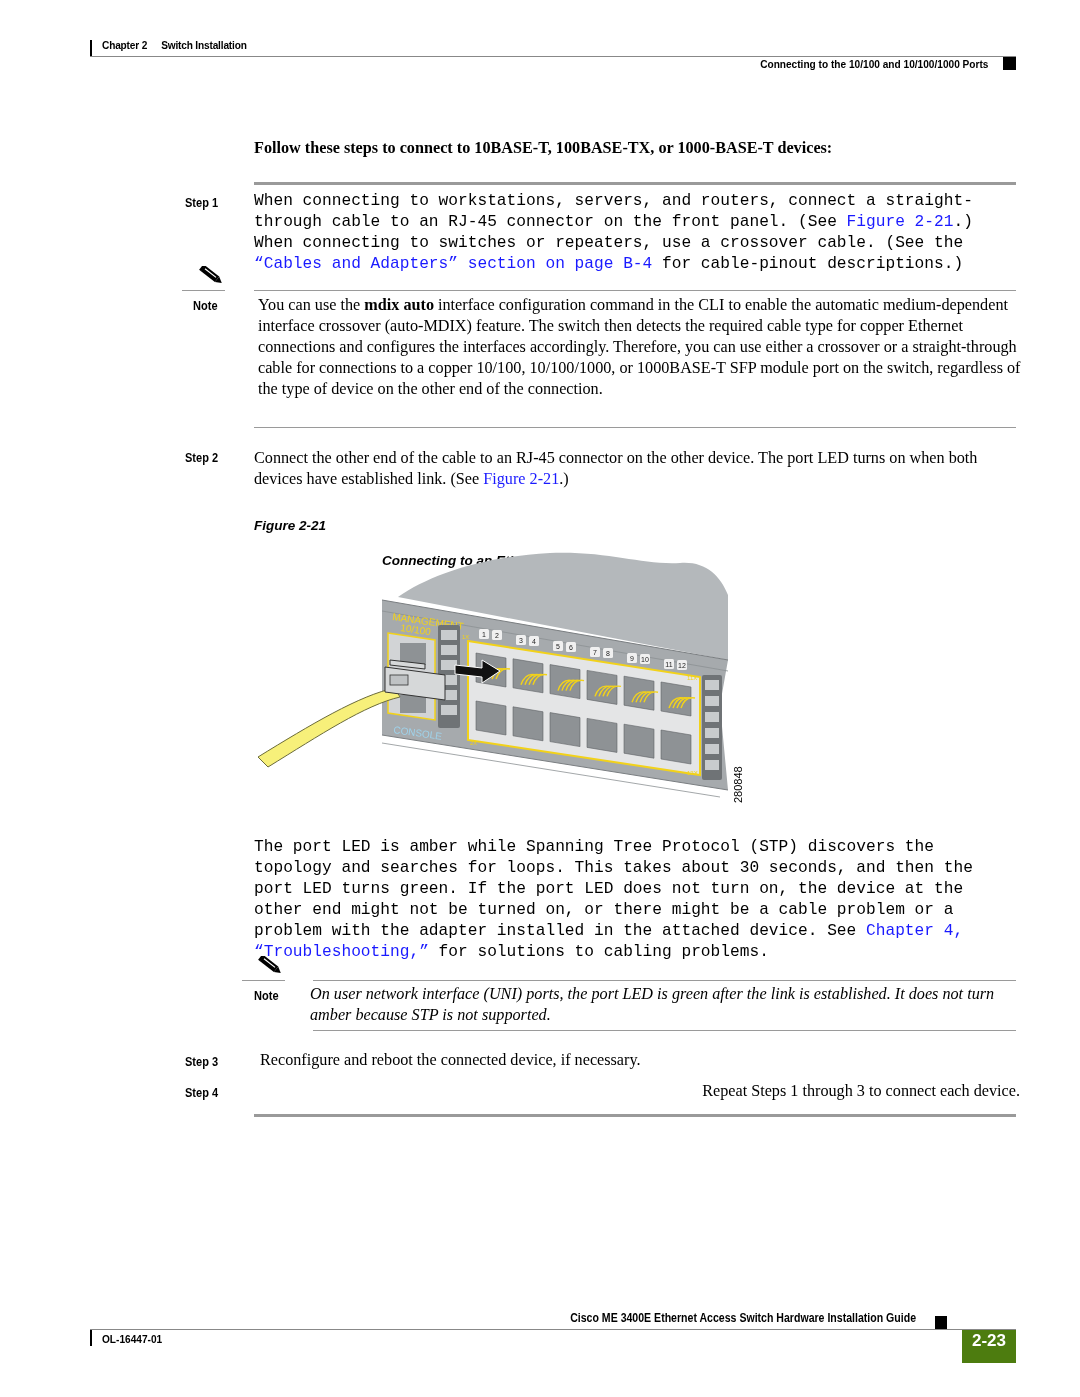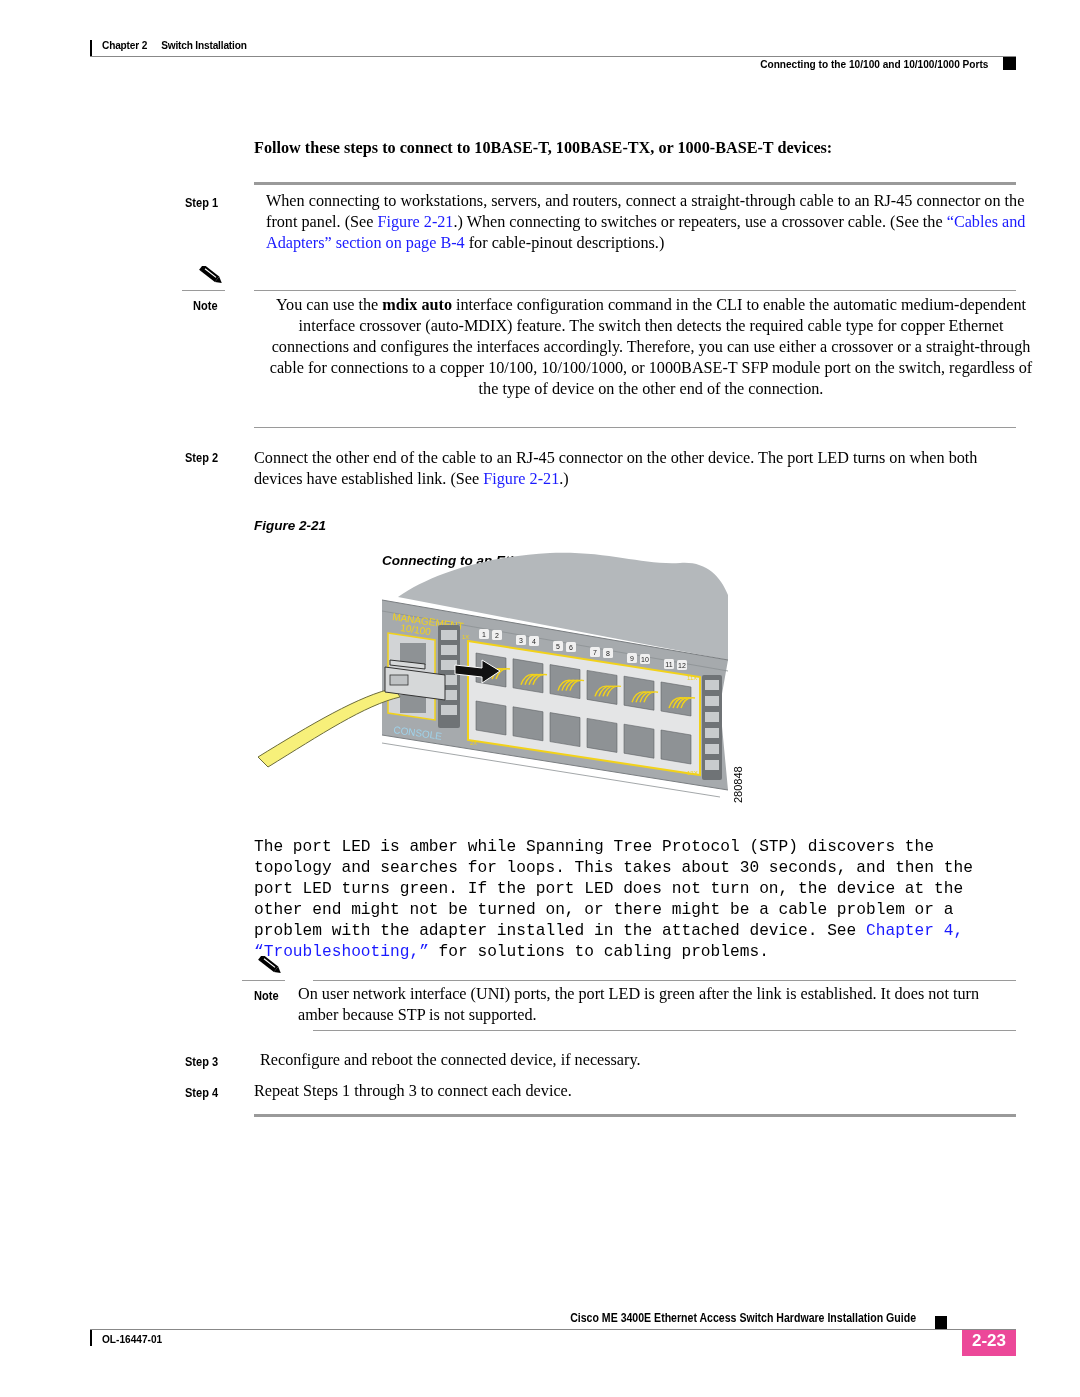--- a/index.html
+++ b/index.html
@@ -25,56 +25,56 @@
   .thin-rule { height: 1px; background: #9a9a9a; }
 
   .fig-caption { font-size: 13.5px; font-weight: bold; font-style: italic; white-space: nowrap; }
 
   
   .ftr-title { right: 164px; top: 1311px; font-size: 12px; font-weight: bold; transform: scaleX(0.88); transform-origin: right; white-space: nowrap; }
   .ftr-square { left: 935px; top: 1316px; width: 12px; height: 13px; background: #000; }
   .ftr-rule { left: 90px; top: 1329px; width: 926px; height: 1px; background: #888; }
   .ftr-bar-left { left: 90px; top: 1330px; width: 2px; height: 16px; background: #000; }
   .ftr-docid { left: 102px; top: 1333px; font-size: 11.5px; font-weight: bold; transform: scaleX(0.88); transform-origin: left; white-space: nowrap; }
-  .ftr-page { left: 962px; top: 1330px; width: 54px; height: 26px; background: #ec4899; color: #fff;
+  .ftr-page { left: 962px; top: 1330px; width: 54px; height: 33px; background: #4d7c0f; color: #fff;
               font-size: 17px; font-weight: bold; text-align: center; line-height: 22px; }
 </style>
 </head>
 <body>
 
 <div class="abs hdr-bar-left"></div>
 <div class="abs hdr-chapter sans">
   <span>Chapter 2</span><span class="gap"></span><span>Switch Installation</span>
 </div>
 <div class="abs hdr-rule"></div>
 <div class="abs hdr-section sans">Connecting to the 10/100 and 10/100/1000 Ports</div>
 <div class="abs hdr-square"></div>
 
 <div class="abs para" style="left:254px; top:138px; width:770px;font-weight:bold;">Follow these steps to connect to 10BASE-T, 100BASE-TX, or 1000-BASE-T devices:</div>
 <div class="abs thick-rule" style="left:254px; top:182px; width:762px;"></div>
 
 <div class="abs step-label sans" style="left:185px; top:195px;">Step 1</div>
-<div class="abs para" style="left:266px; top:191px; width:766px;">
+<div class="abs para" style="left:254px; top:191px; width:766px;font-family:Liberation Mono, monospace;">
   <span>When connecting to workstations, servers, and routers, connect a straight-through cable to an RJ-45 connector on the front panel. (See </span><span class="link">Figure 2-21</span><span>.) When connecting to switches or repeaters, use a crossover cable. (See the </span><span class="link">“Cables and Adapters” section on page B-4</span><span> for cable-pinout descriptions.)</span>
 </div>
 
 <div class="abs" style="left:198px; top:266px; width:30px; height:22px;">
   <svg width="30" height="22" viewBox="0 0 30 22">
     <g transform="rotate(38 14 10)">
       <rect x="2" y="6" width="18" height="7" fill="#000"></rect>
       <rect x="4" y="8" width="14" height="1.2" fill="#fff"></rect>
       <polygon points="20,6 26,9.5 20,13" fill="#000"></polygon>
       <rect x="0" y="6" width="2.5" height="7" fill="#000"></rect>
     </g>
   </svg>
 </div>
 <div class="abs thin-rule" style="left:182px; top:290px; width:43px;"></div>
 <div class="abs thin-rule" style="left:254px; top:290px; width:762px;"></div>
 <div class="abs note-label sans" style="left:193px; top:298px;">Note</div>
-<div class="abs para" style="left:268px; top:295px; width:766px;text-align:center;">
+<div class="abs para" style="left:258px; top:295px; width:766px;">
   <span>You can use the </span><b>mdix auto</b><span> interface configuration command in the CLI to enable the automatic medium-dependent interface crossover (auto-MDIX) feature. The switch then detects the required cable type for copper Ethernet connections and configures the interfaces accordingly. Therefore, you can use either a crossover or a straight-through cable for connections to a copper 10/100, 10/100/1000, or 1000BASE-T SFP module port on the switch, regardless of the type of device on the other end of the connection.</span>
 </div>
 <div class="abs thin-rule" style="left:254px; top:427px; width:762px;"></div>
 
 <div class="abs step-label sans" style="left:185px; top:450px;">Step 2</div>
 <div class="abs para" style="left:254px; top:448px; width:766px;">
   <span>Connect the other end of the cable to an RJ-45 connector on the other device. The port LED turns on when both devices have established link. (See </span><span class="link">Figure 2-21</span><span>.)</span>
 </div>
 
 <div class="abs fig-caption sans" style="left:254px; top:518px;">Figure 2-21</div>
@@ -210,27 +210,27 @@
       <rect x="2" y="6" width="18" height="7" fill="#000"></rect>
       <rect x="4" y="8" width="14" height="1.2" fill="#fff"></rect>
       <polygon points="20,6 26,9.5 20,13" fill="#000"></polygon>
       <rect x="0" y="6" width="2.5" height="7" fill="#000"></rect>
     </g>
   </svg>
 </div>
 <div class="abs thin-rule" style="left:242px; top:980px; width:43px;"></div>
 <div class="abs thin-rule" style="left:313px; top:980px; width:703px;"></div>
 <div class="abs note-label sans" style="left:254px; top:988px;">Note</div>
-<div class="abs para" style="left:298px; top:984px; width:707px;">On user network interface (UNI) ports, the port LED is green after the link is established. It does not turn amber because STP is not supported.</div>
+<div class="abs para" style="left:310px; top:984px; width:707px;font-style:italic;">On user network interface (UNI) ports, the port LED is green after the link is established. It does not turn amber because STP is not supported.</div>
 <div class="abs thin-rule" style="left:313px; top:1030px; width:703px;"></div>
 
 <div class="abs step-label sans" style="left:185px; top:1054px;">Step 3</div>
 <div class="abs para" style="left:260px; top:1050px; width:766px;">Reconfigure and reboot the connected device, if necessary.</div>
 <div class="abs step-label sans" style="left:185px; top:1085px;">Step 4</div>
-<div class="abs para" style="left:254px; top:1081px; width:766px;">Repeat Steps 1 through 3 to connect each device.</div>
+<div class="abs para" style="left:254px; top:1081px; width:766px;text-align:right;">Repeat Steps 1 through 3 to connect each device.</div>
 <div class="abs thick-rule" style="left:254px; top:1114px; width:762px;"></div>
 
 <div class="abs ftr-title sans">Cisco ME 3400E Ethernet Access Switch Hardware Installation Guide</div>
 <div class="abs ftr-square"></div>
 <div class="abs ftr-rule"></div>
 <div class="abs ftr-bar-left"></div>
 <div class="abs ftr-docid sans">OL-16447-01</div>
 <div class="abs ftr-page sans">2-23</div>
 
 </body></html>

